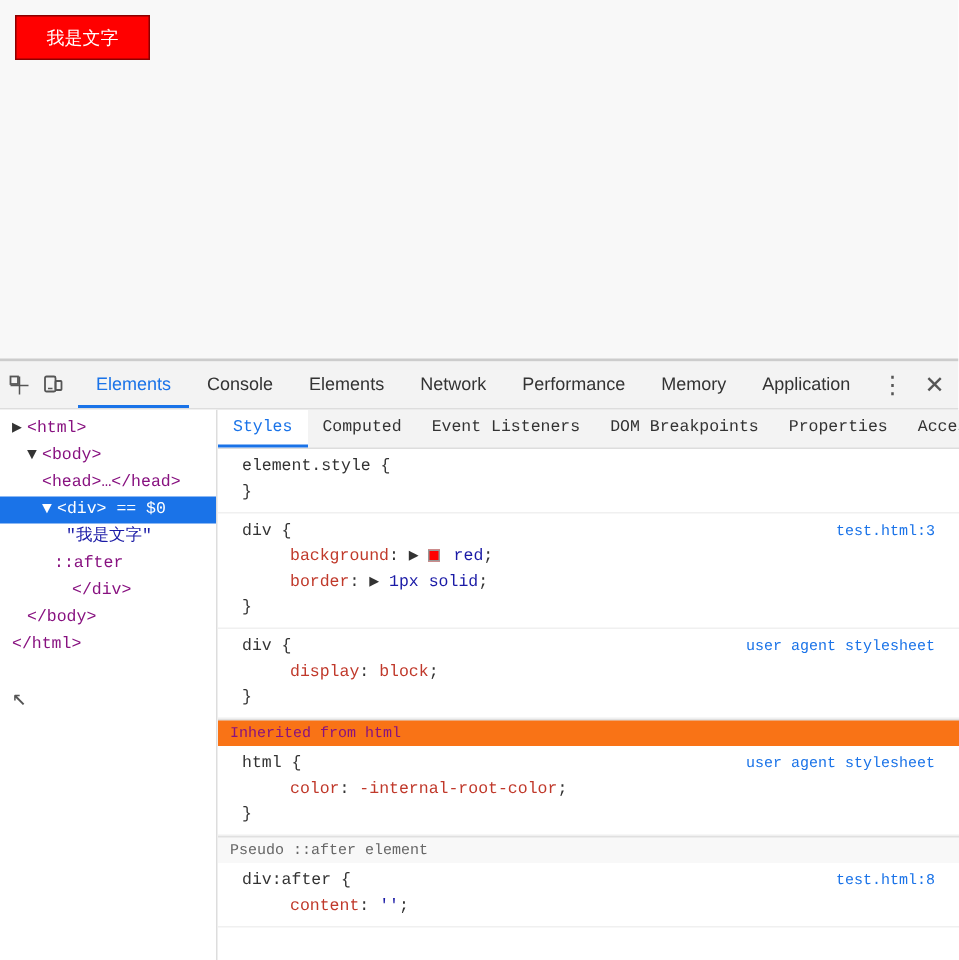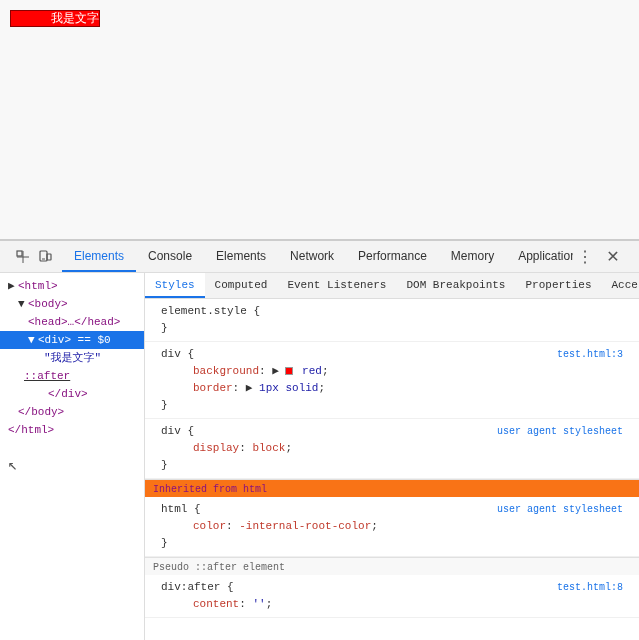--- a/index.html
+++ b/index.html
@@ -12,48 +12,48 @@
       background: #f8f8f8;
       position: relative;
       border-bottom: 1px solid #ccc;
     }
 
     .demo-div {
       position: absolute;
       top: 10px;
       left: 10px;
       width: 90px;
-      height: 17px;
+      height: 30px;
       background: red;
       border: 1px solid darkred;
       color: white;
       font-size: 12px;
       display: flex;
       align-items: center;
-      justify-content: flex-end;
+      justify-content: center;
     }
 
     
     #devtools {
       width: 639px;
       height: 400px;
       background: #fff;
       border-top: 1px solid #ccc;
       display: flex;
       flex-direction: column;
     }
 
     
     .devtools-toolbar {
       display: flex;
       align-items: center;
       height: 32px;
       border-bottom: 1px solid #ddd;
       background: #f3f3f3;
-      padding: 0 14px;
+      padding: 0 4px;
       flex-shrink: 0;
     }
 
     .toolbar-icons {
       display: flex;
       align-items: center;
       gap: 4px;
       margin-right: 8px;
     }
 
@@ -379,21 +379,21 @@
       </div>
       <div class="dom-line" style="padding-left:18px;">
         <span class="expand-arrow"> </span><span class="tag">&lt;head&gt;…&lt;/head&gt;</span>
       </div>
       <div class="dom-line selected" style="padding-left:28px;">
         <span class="expand-arrow">▼</span><span>&lt;div&gt; == $0</span>
       </div>
       <div class="dom-line" style="padding-left:44px;">
         <span class="str">"我是文字"</span>
       </div>
-      <div class="dom-line" style="padding-left:24px;text-decoration:underline;">
+      <div class="dom-line" style="padding-left:36px;">
         <span class="tag">::after</span>
       </div>
       <div class="dom-line" style="padding-left:48px;">
         <span class="tag">&lt;/div&gt;</span>
       </div>
       <div class="dom-line" style="padding-left:18px;">
         <span class="tag">&lt;/body&gt;</span>
       </div>
       <div class="dom-line">
         <span class="tag">&lt;/html&gt;</span>

